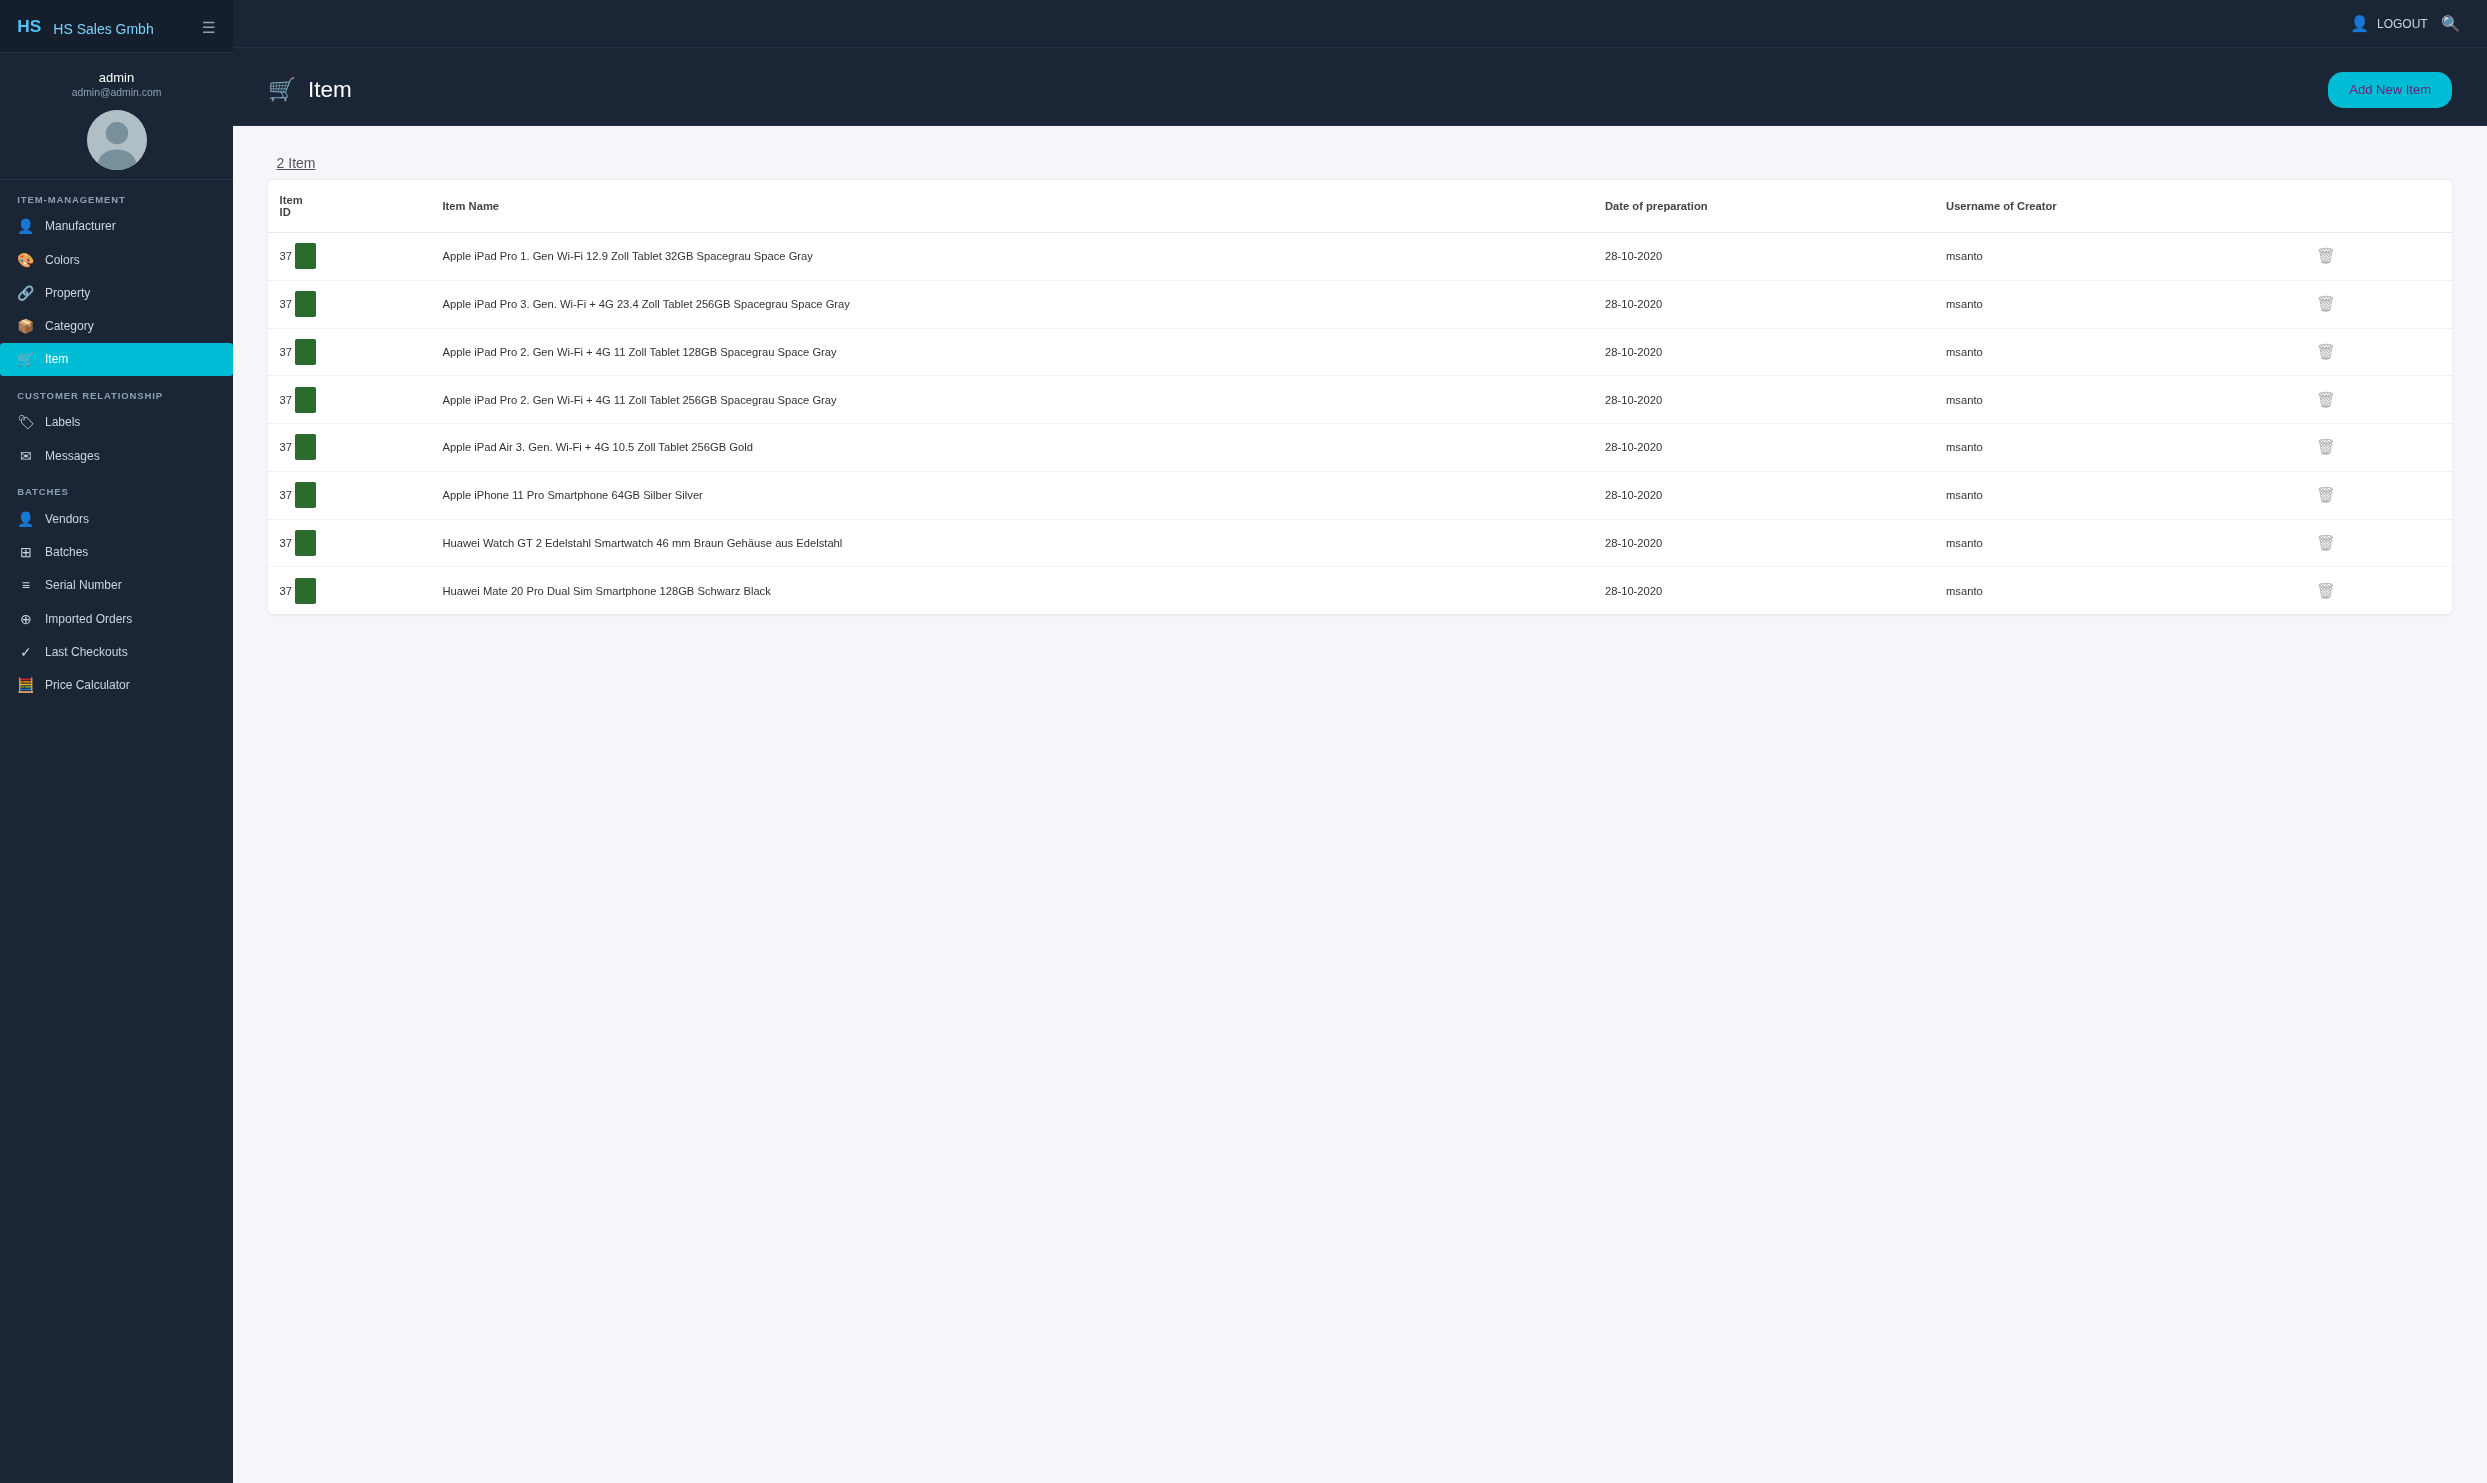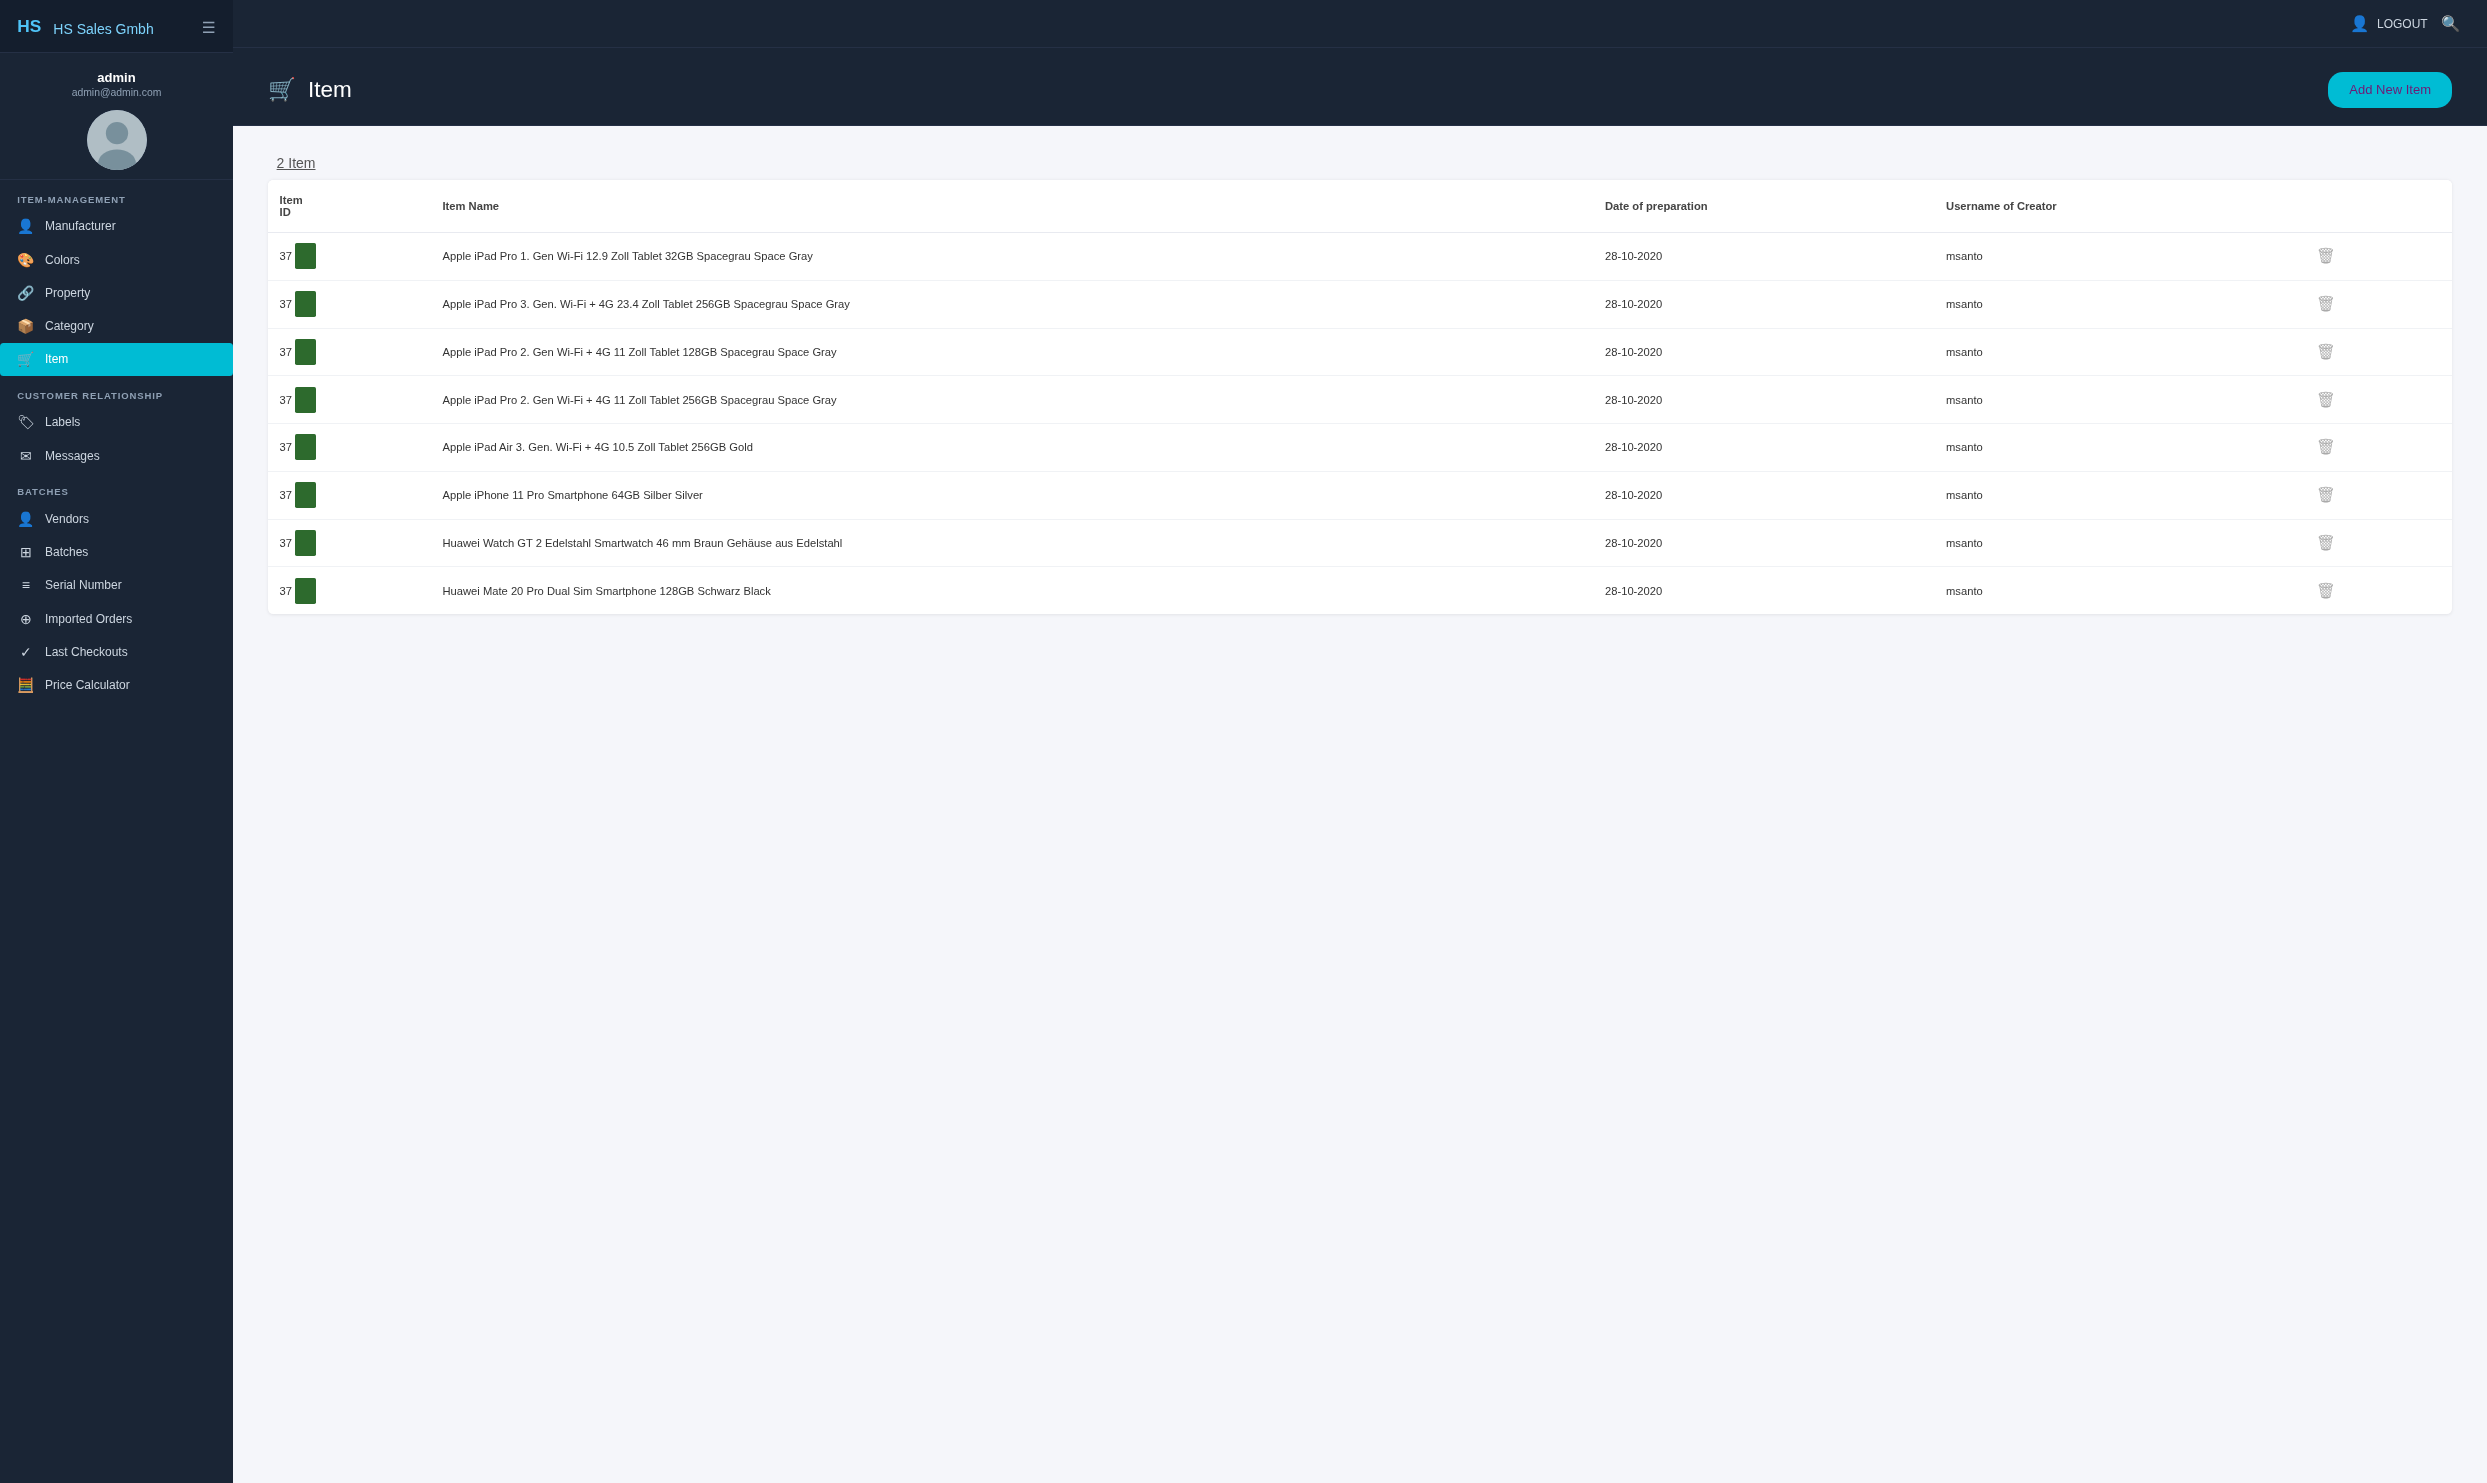--- a/index.html
+++ b/index.html
@@ -40,21 +40,21 @@
       font-size: 15.5px;
       cursor: pointer;
     }
     .user-section {
       display: flex;
       flex-direction: column;
       align-items: center;
       padding: 17.3px 0 8.6px;
       border-bottom: 0.9px solid #253045;
     }
-    .user-name { color: #fff; font-size: 13px; font-weight: 700; margin-bottom: 1.7px; }
+    .user-name { color: #fff; font-size: 13px; font-weight: 400; margin-bottom: 1.7px; }
     .user-email { color: #8fa0b4; font-size: 10.4px; margin-bottom: 12px; }
     .avatar {
       width: 60px; height: 60px;
       border-radius: 50%;
       background: #8fa0b4;
       display: flex; align-items: center; justify-content: center;
       overflow: hidden;
     }
     .avatar svg { width: 60px; height: 60px; }
 

